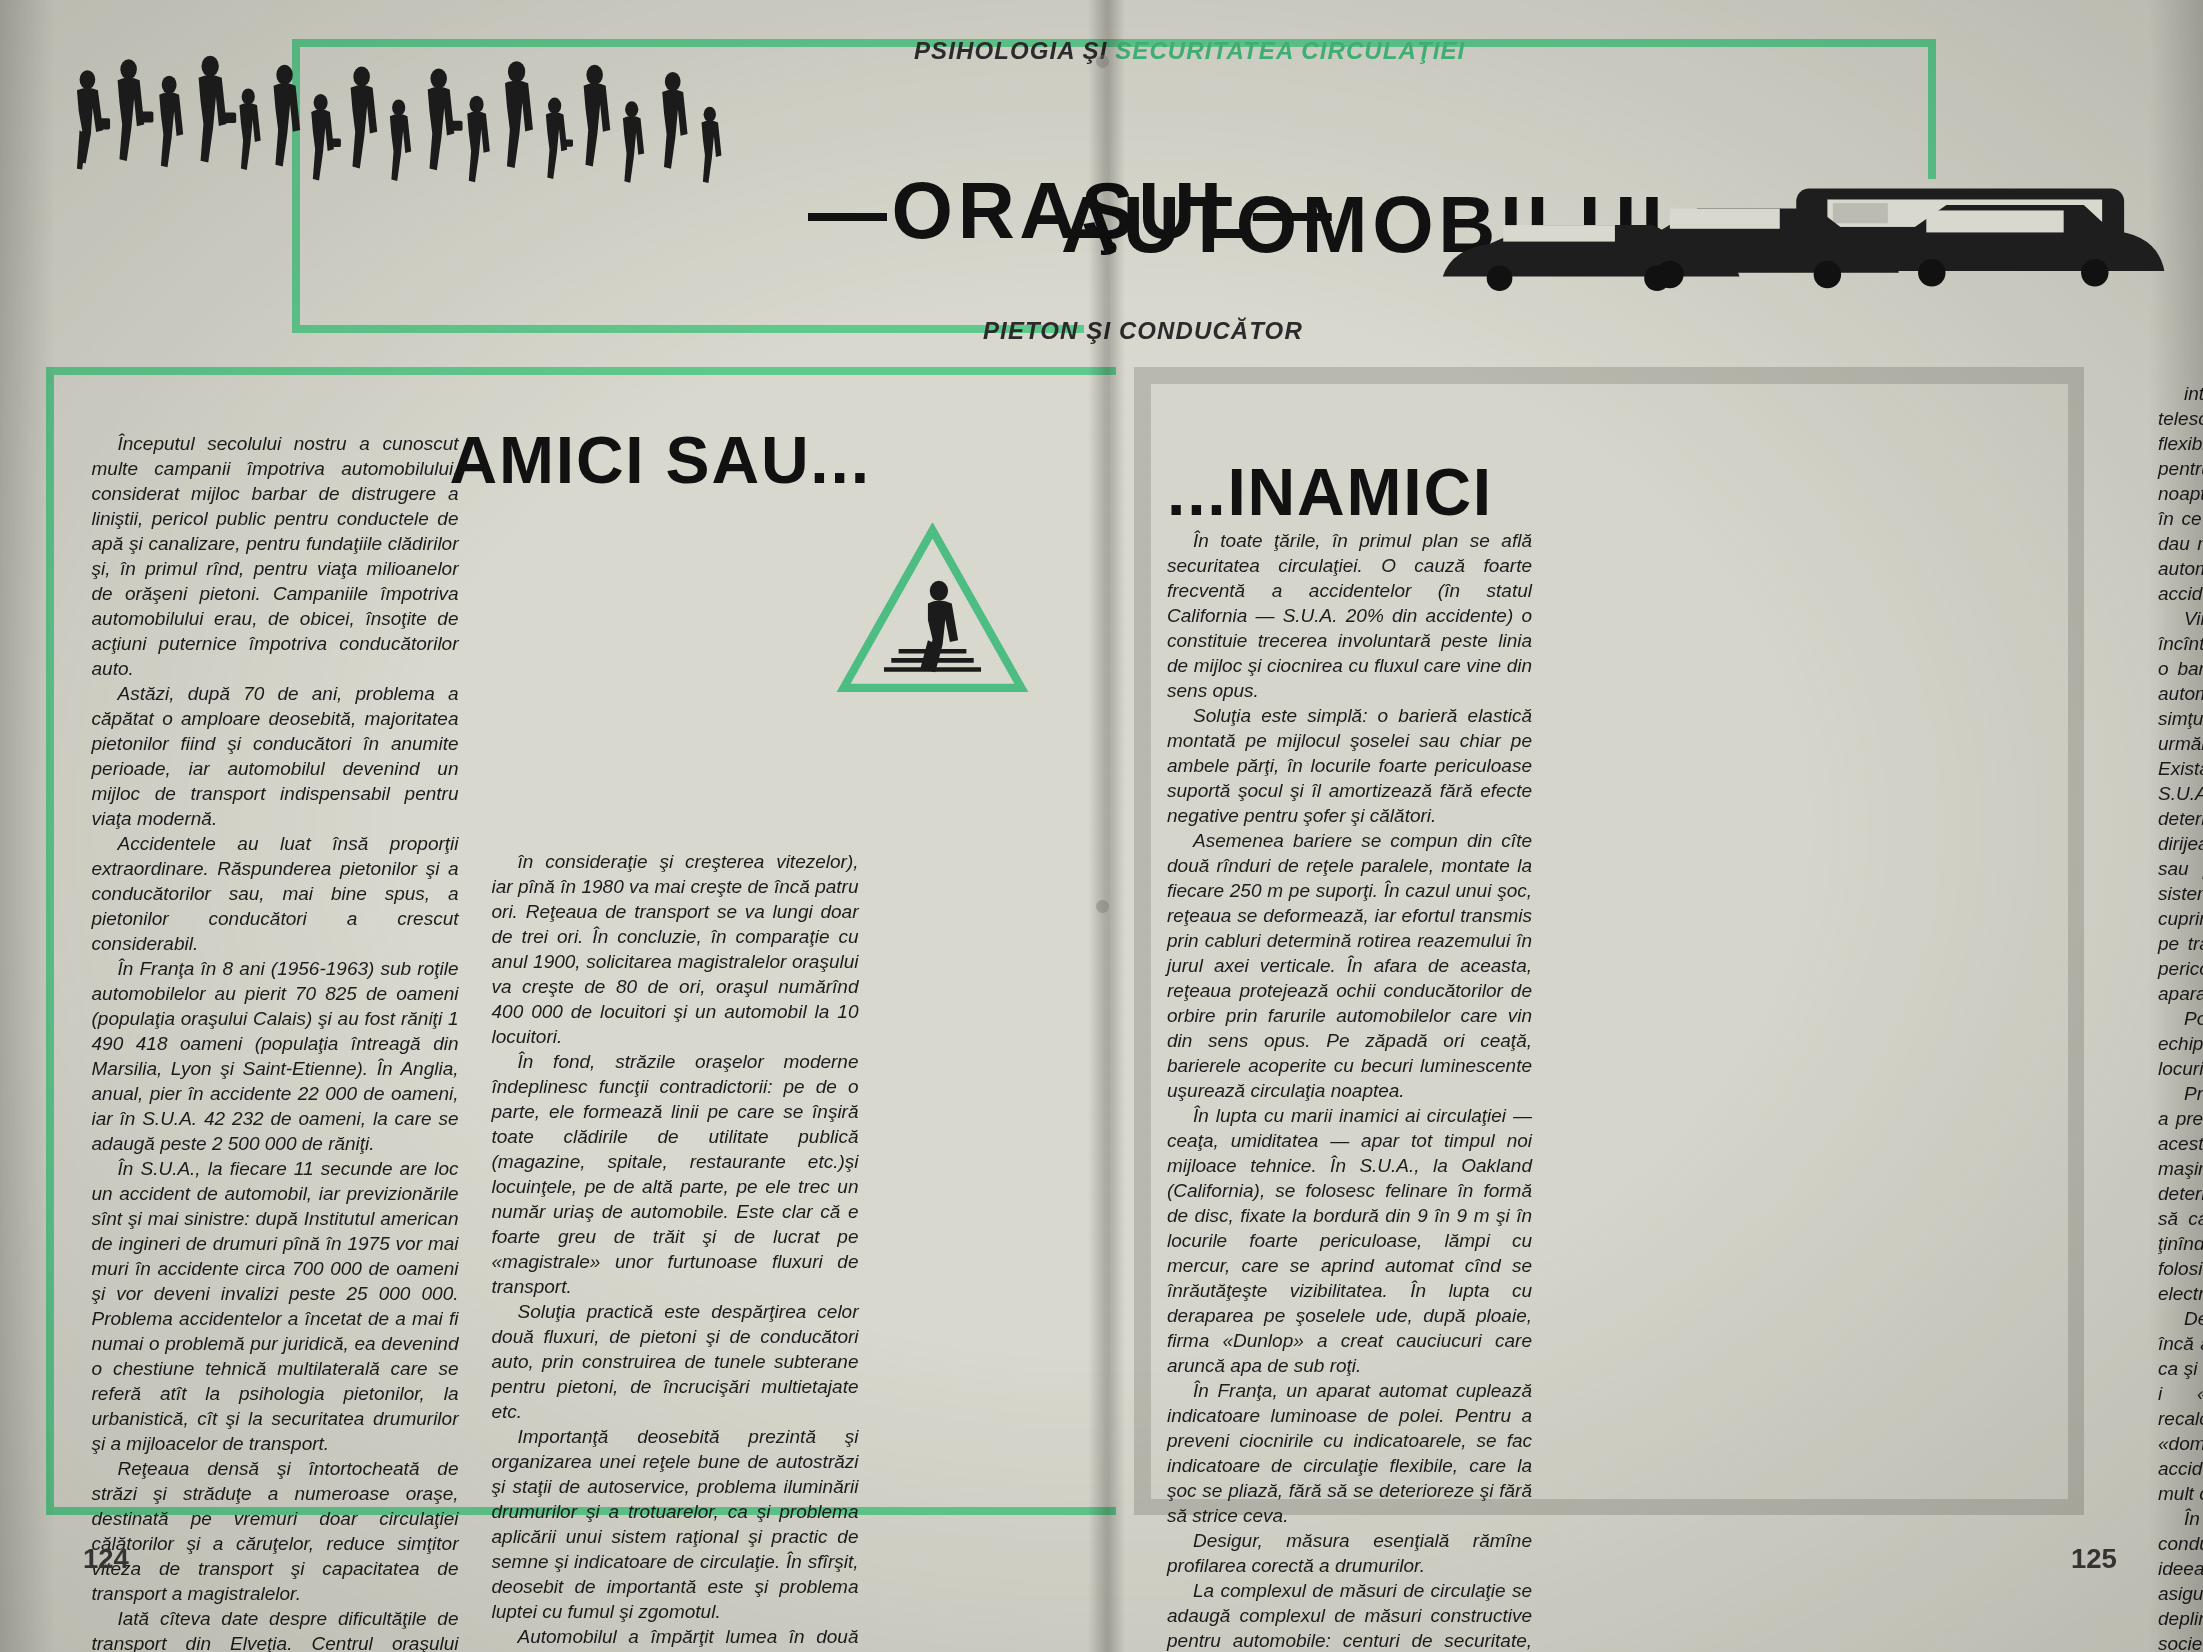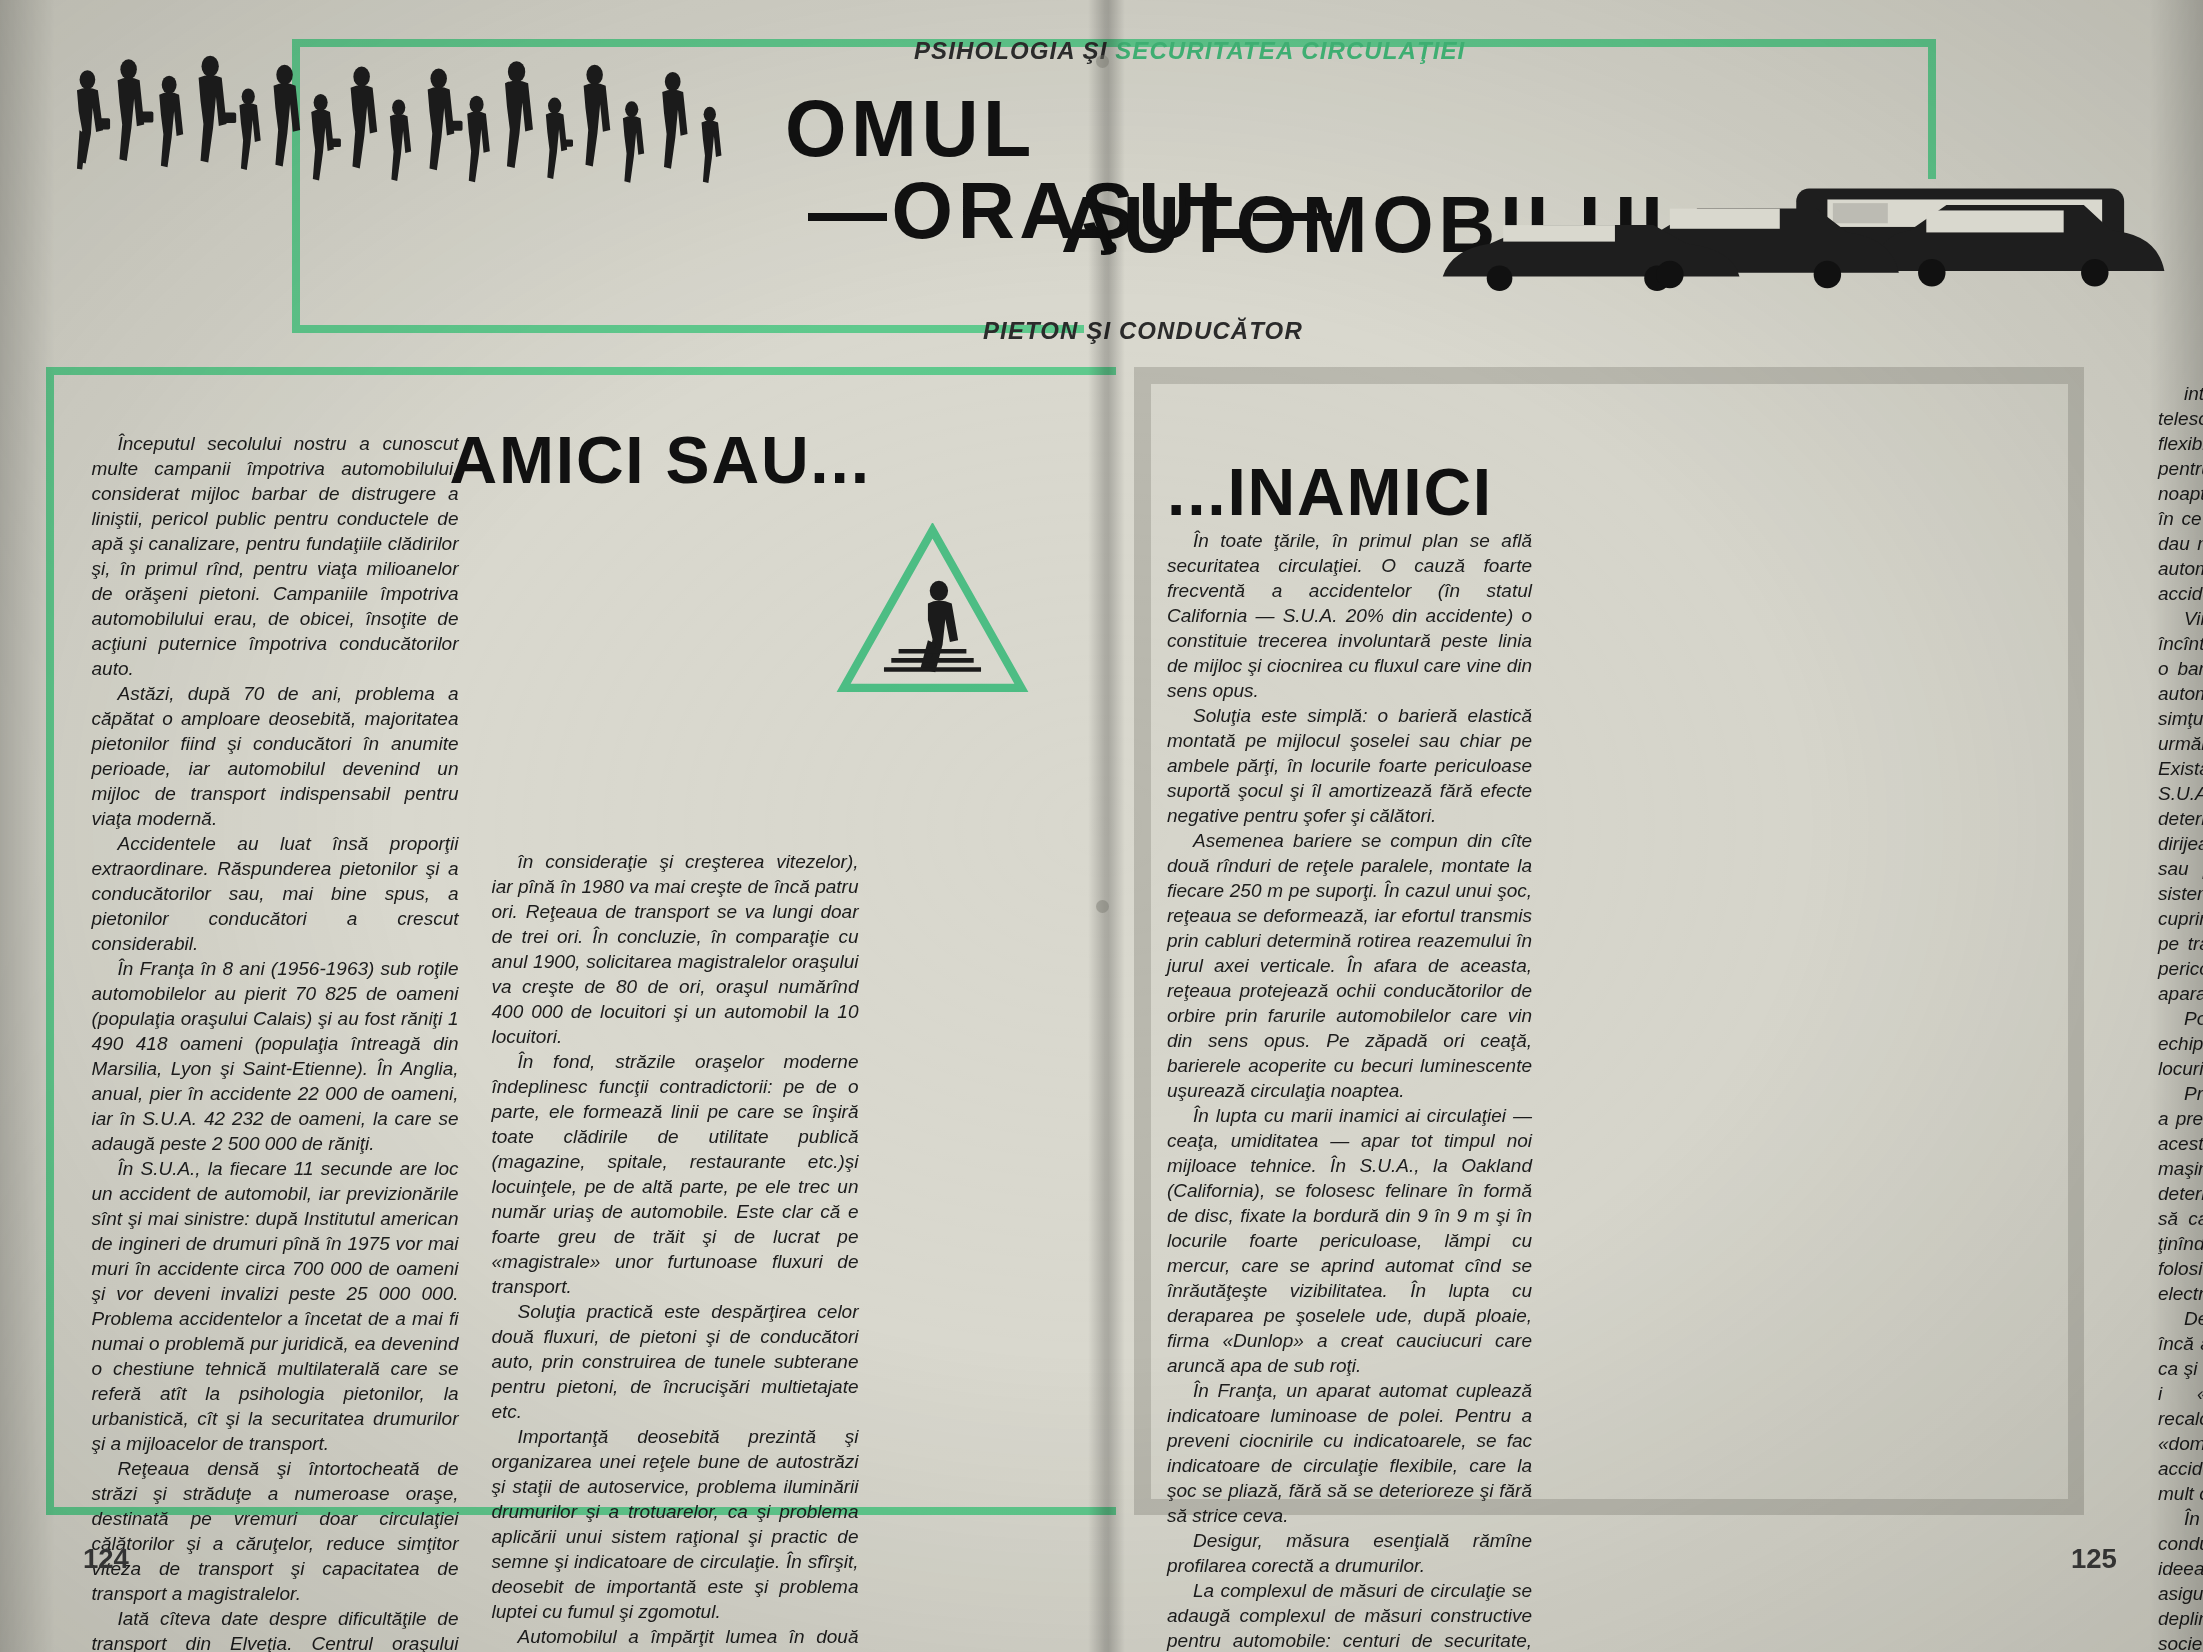--- a/index.html
+++ b/index.html
@@ -322,21 +322,20 @@
             <path d="M6 24 q12 -6 24 0 l5 48 -8 2 -3 -30 -3 32 -5 36 -8 -2 3 -38 -3 -24z"></path>
           </g>
         </g>
       </g>
     </svg>
 
     <div class="kicker-top">
       <span>PSIHOLOGIA ŞI </span><span class="green-word">SECURITATEA CIRCULAŢIEI</span>
     </div>
 
-    <div class="title-main">OMUL</div>
     <div class="title-line2">—ORAŞUL—</div>
     <div class="title-line3">AUTOMOBILUL</div>
 
     <div class="kicker-bottom">PIETON ŞI CONDUCĂTOR</div>
 
     <svg class="cars" viewBox="0 0 790 190">
       <g fill="#1e1e1e">
 
         <g transform="translate(390,0)">
           <path d="M10 30 h330 a14 14 0 0 1 14 14 v60 h-358 v-60 a14 14 0 0 1 14 -14z"></path>

